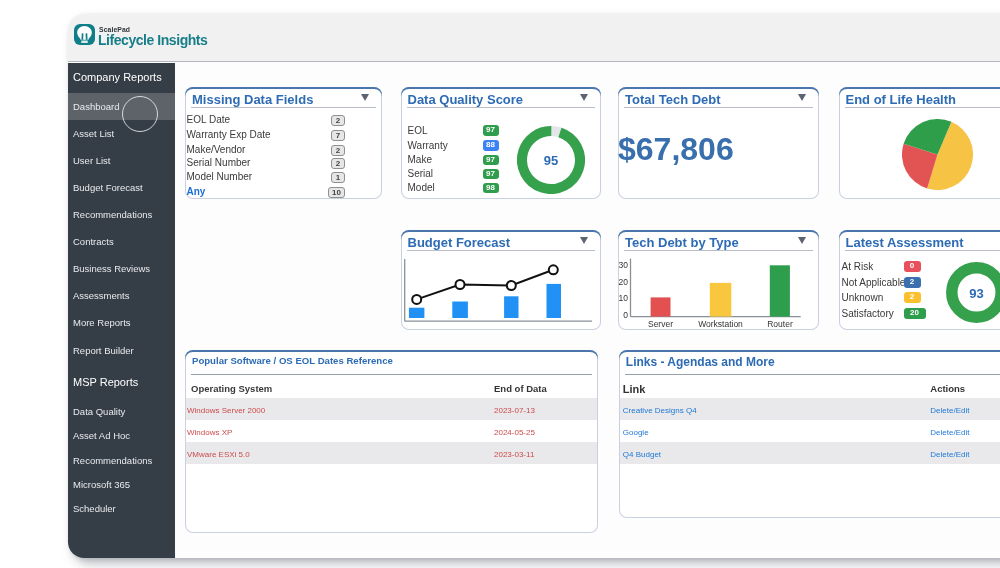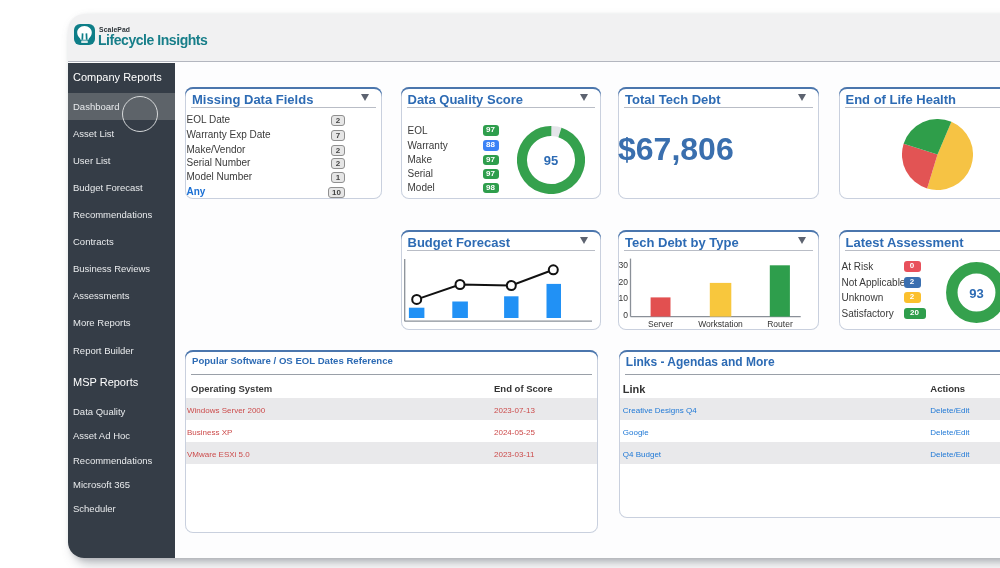--- a/index.html
+++ b/index.html
@@ -172,25 +172,25 @@
     <svg style="position:absolute;left:107.7px;top:31.6px" width="61" height="61" viewBox="0 0 61 61">
       <circle cx="30.5" cy="30.5" r="24.7" fill="none" stroke="#35a14d" stroke-width="11.5"></circle>
       <text x="30.5" y="35.5" text-anchor="middle" font-size="13" font-weight="bold" fill="#2d6bb4">93</text>
     </svg>
   </div>
 
   <div class="card" id="c9" style="left:117px;top:336px;width:413px;height:183px;">
     <div class="ct" style="font-size:9.6px;top:5px">Popular Software / OS EOL Dates Reference</div>
     <div style="position:absolute;left:6px;right:6px;top:23.5px;border-top:1px solid #9aa0a8"></div>
     <div class="tcell" style="left:6px;top:33px;font-size:9.5px;font-weight:bold;color:#3a3a3a">Operating System</div>
-    <div class="tcell" style="left:309px;top:33px;font-size:9.5px;font-weight:bold;color:#333">End of Score</div>
+    <div class="tcell" style="left:309px;top:33px;font-size:9.5px;font-weight:bold;color:#333">End of Data</div>
     <div class="rowstripe" style="top:48px"></div>
     <div class="tcell" style="left:2px;top:56px;color:#cc4b4b">Windows Server 2000</div>
     <div class="tcell" style="left:309px;top:56px;color:#cc4b4b">2023-07-13</div>
-    <div class="tcell" style="left:2px;top:78px;color:#cc4b4b">Business XP</div>
+    <div class="tcell" style="left:2px;top:78px;color:#cc4b4b">Windows XP</div>
     <div class="tcell" style="left:309px;top:78px;color:#cc4b4b">2024-05-25</div>
     <div class="rowstripe" style="top:92px"></div>
     <div class="tcell" style="left:2px;top:100px;color:#cc4b4b">VMware ESXi 5.0</div>
     <div class="tcell" style="left:309px;top:100px;color:#cc4b4b">2023-03-11</div>
   </div>
 
   <div class="card" id="c10" style="left:550.8px;top:336px;width:423px;height:168px;">
     <div class="ct" style="font-size:12px;top:5px">Links - Agendas and More</div>
     <div style="position:absolute;left:6px;right:6px;top:23.5px;border-top:1px solid #9aa0a8"></div>
     <div class="tcell" style="left:4px;top:33px;font-size:11px;font-weight:bold;color:#333">Link</div>

